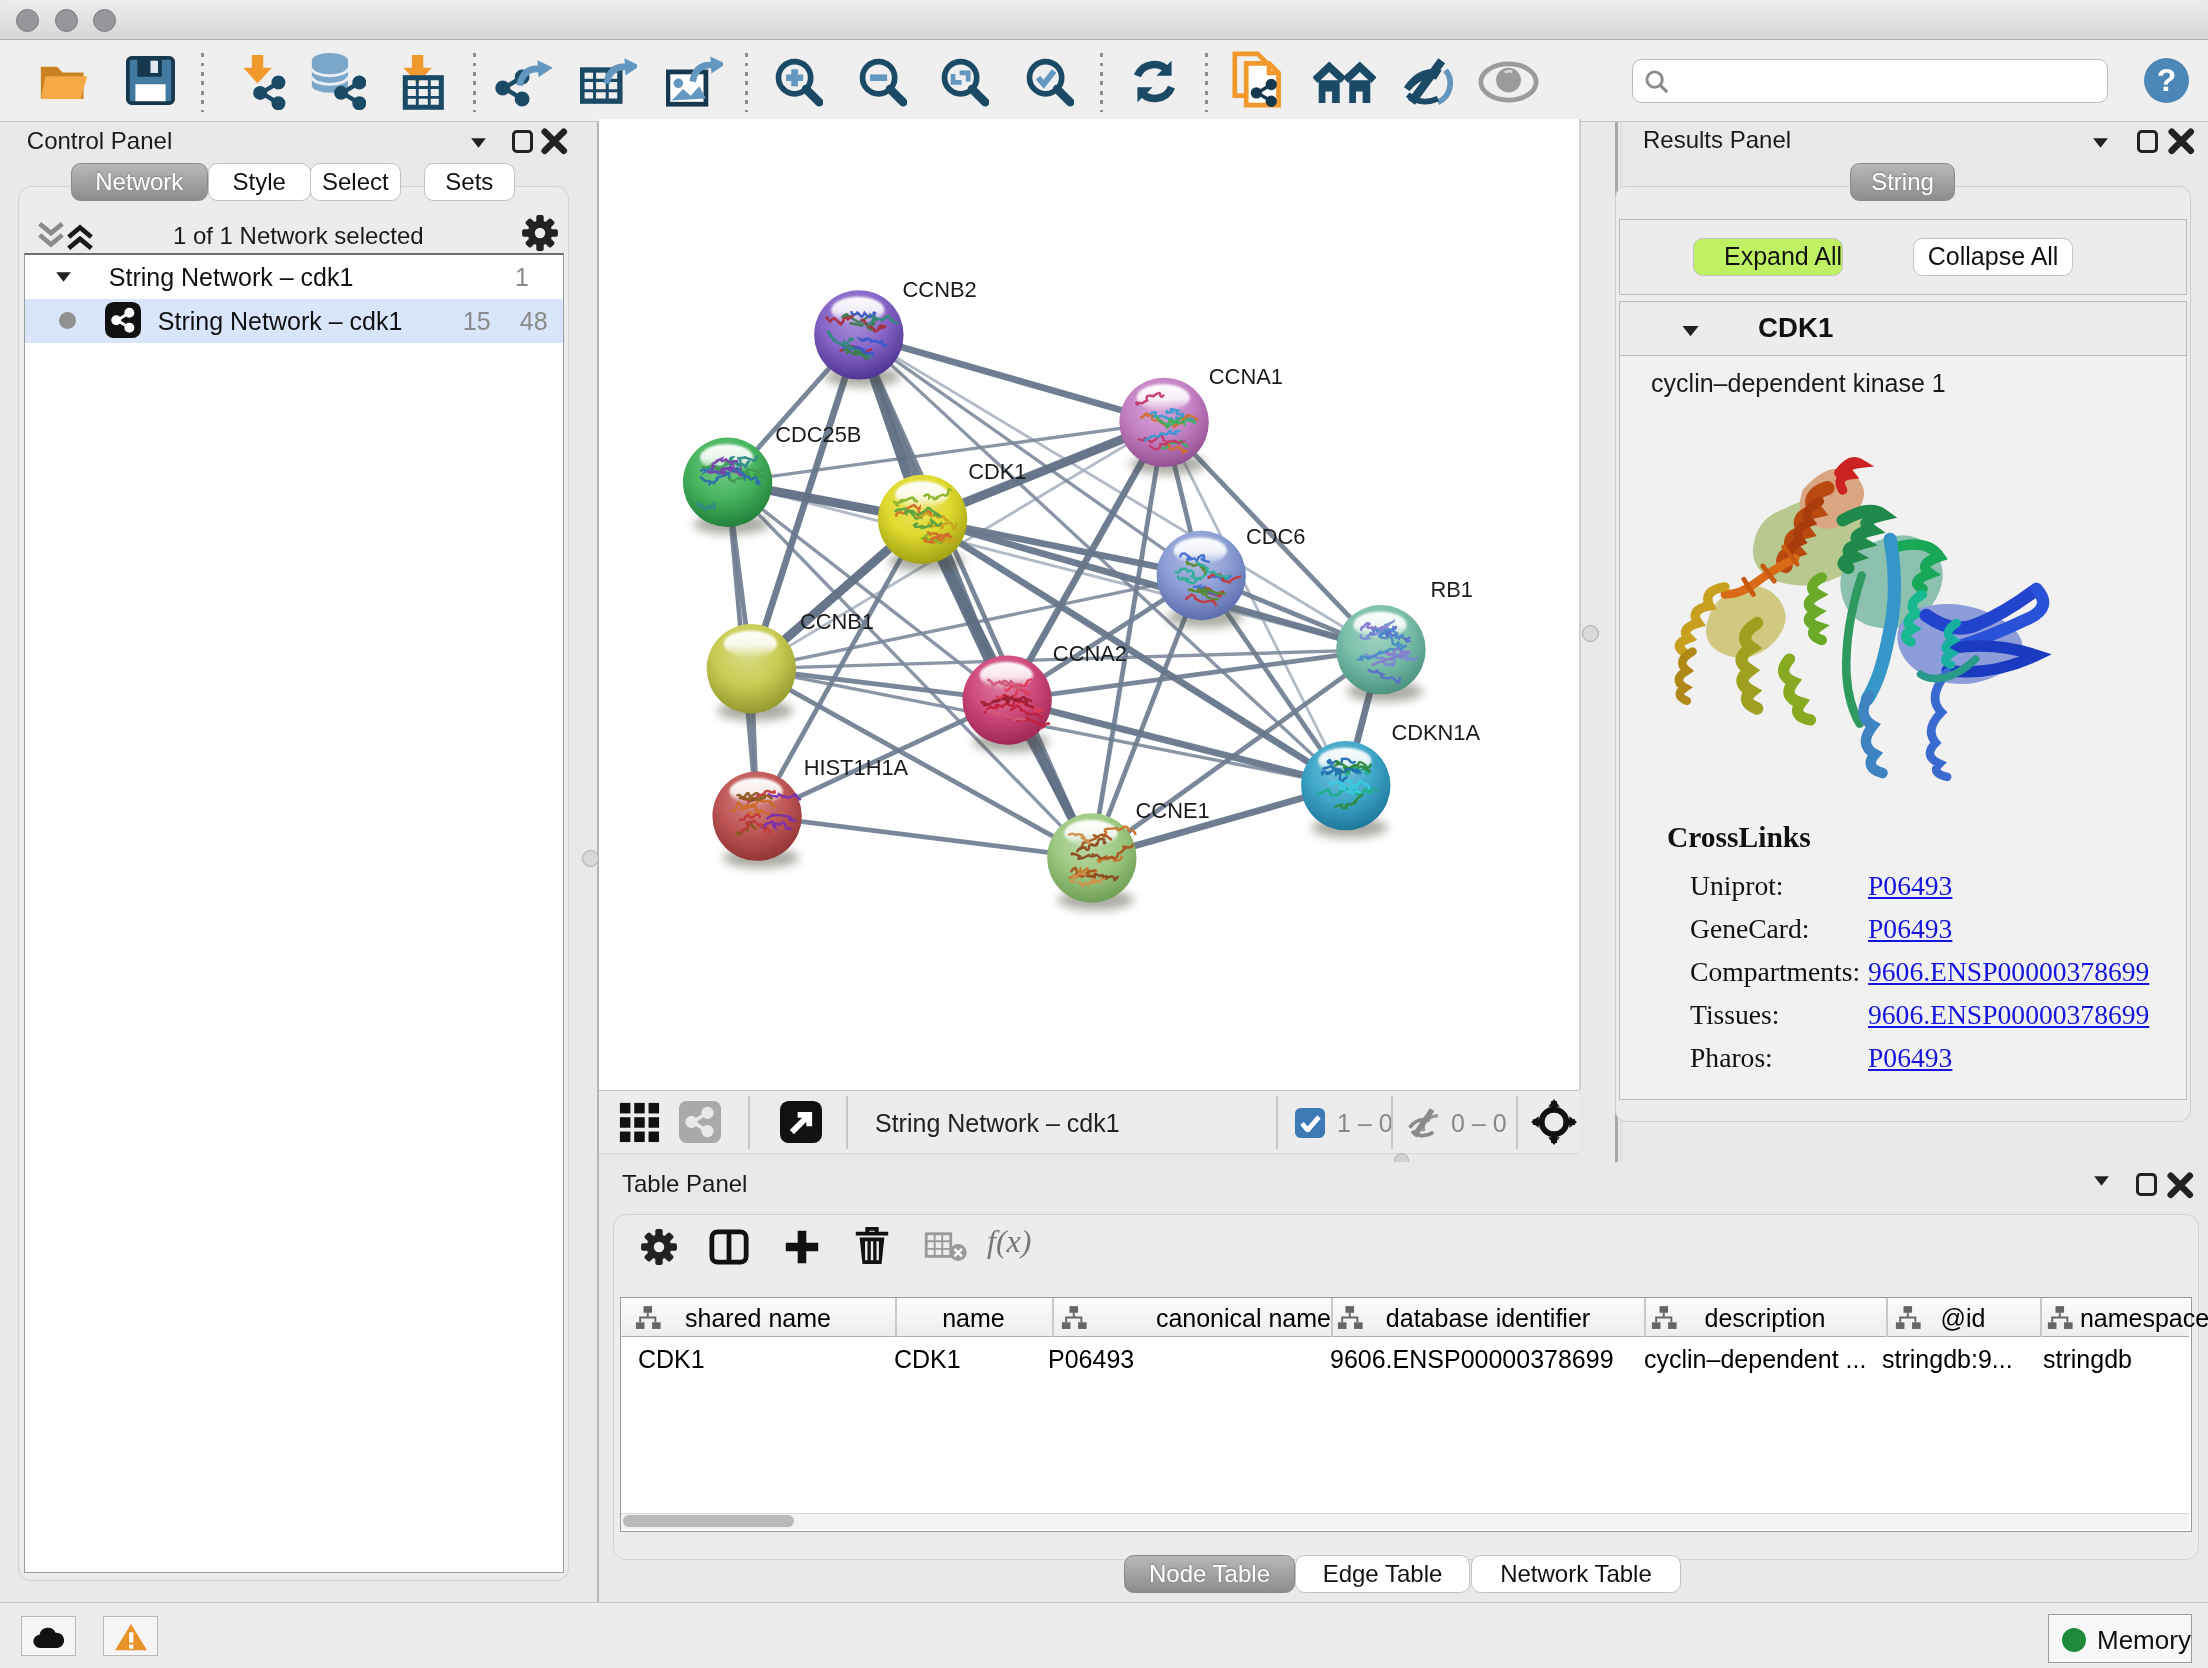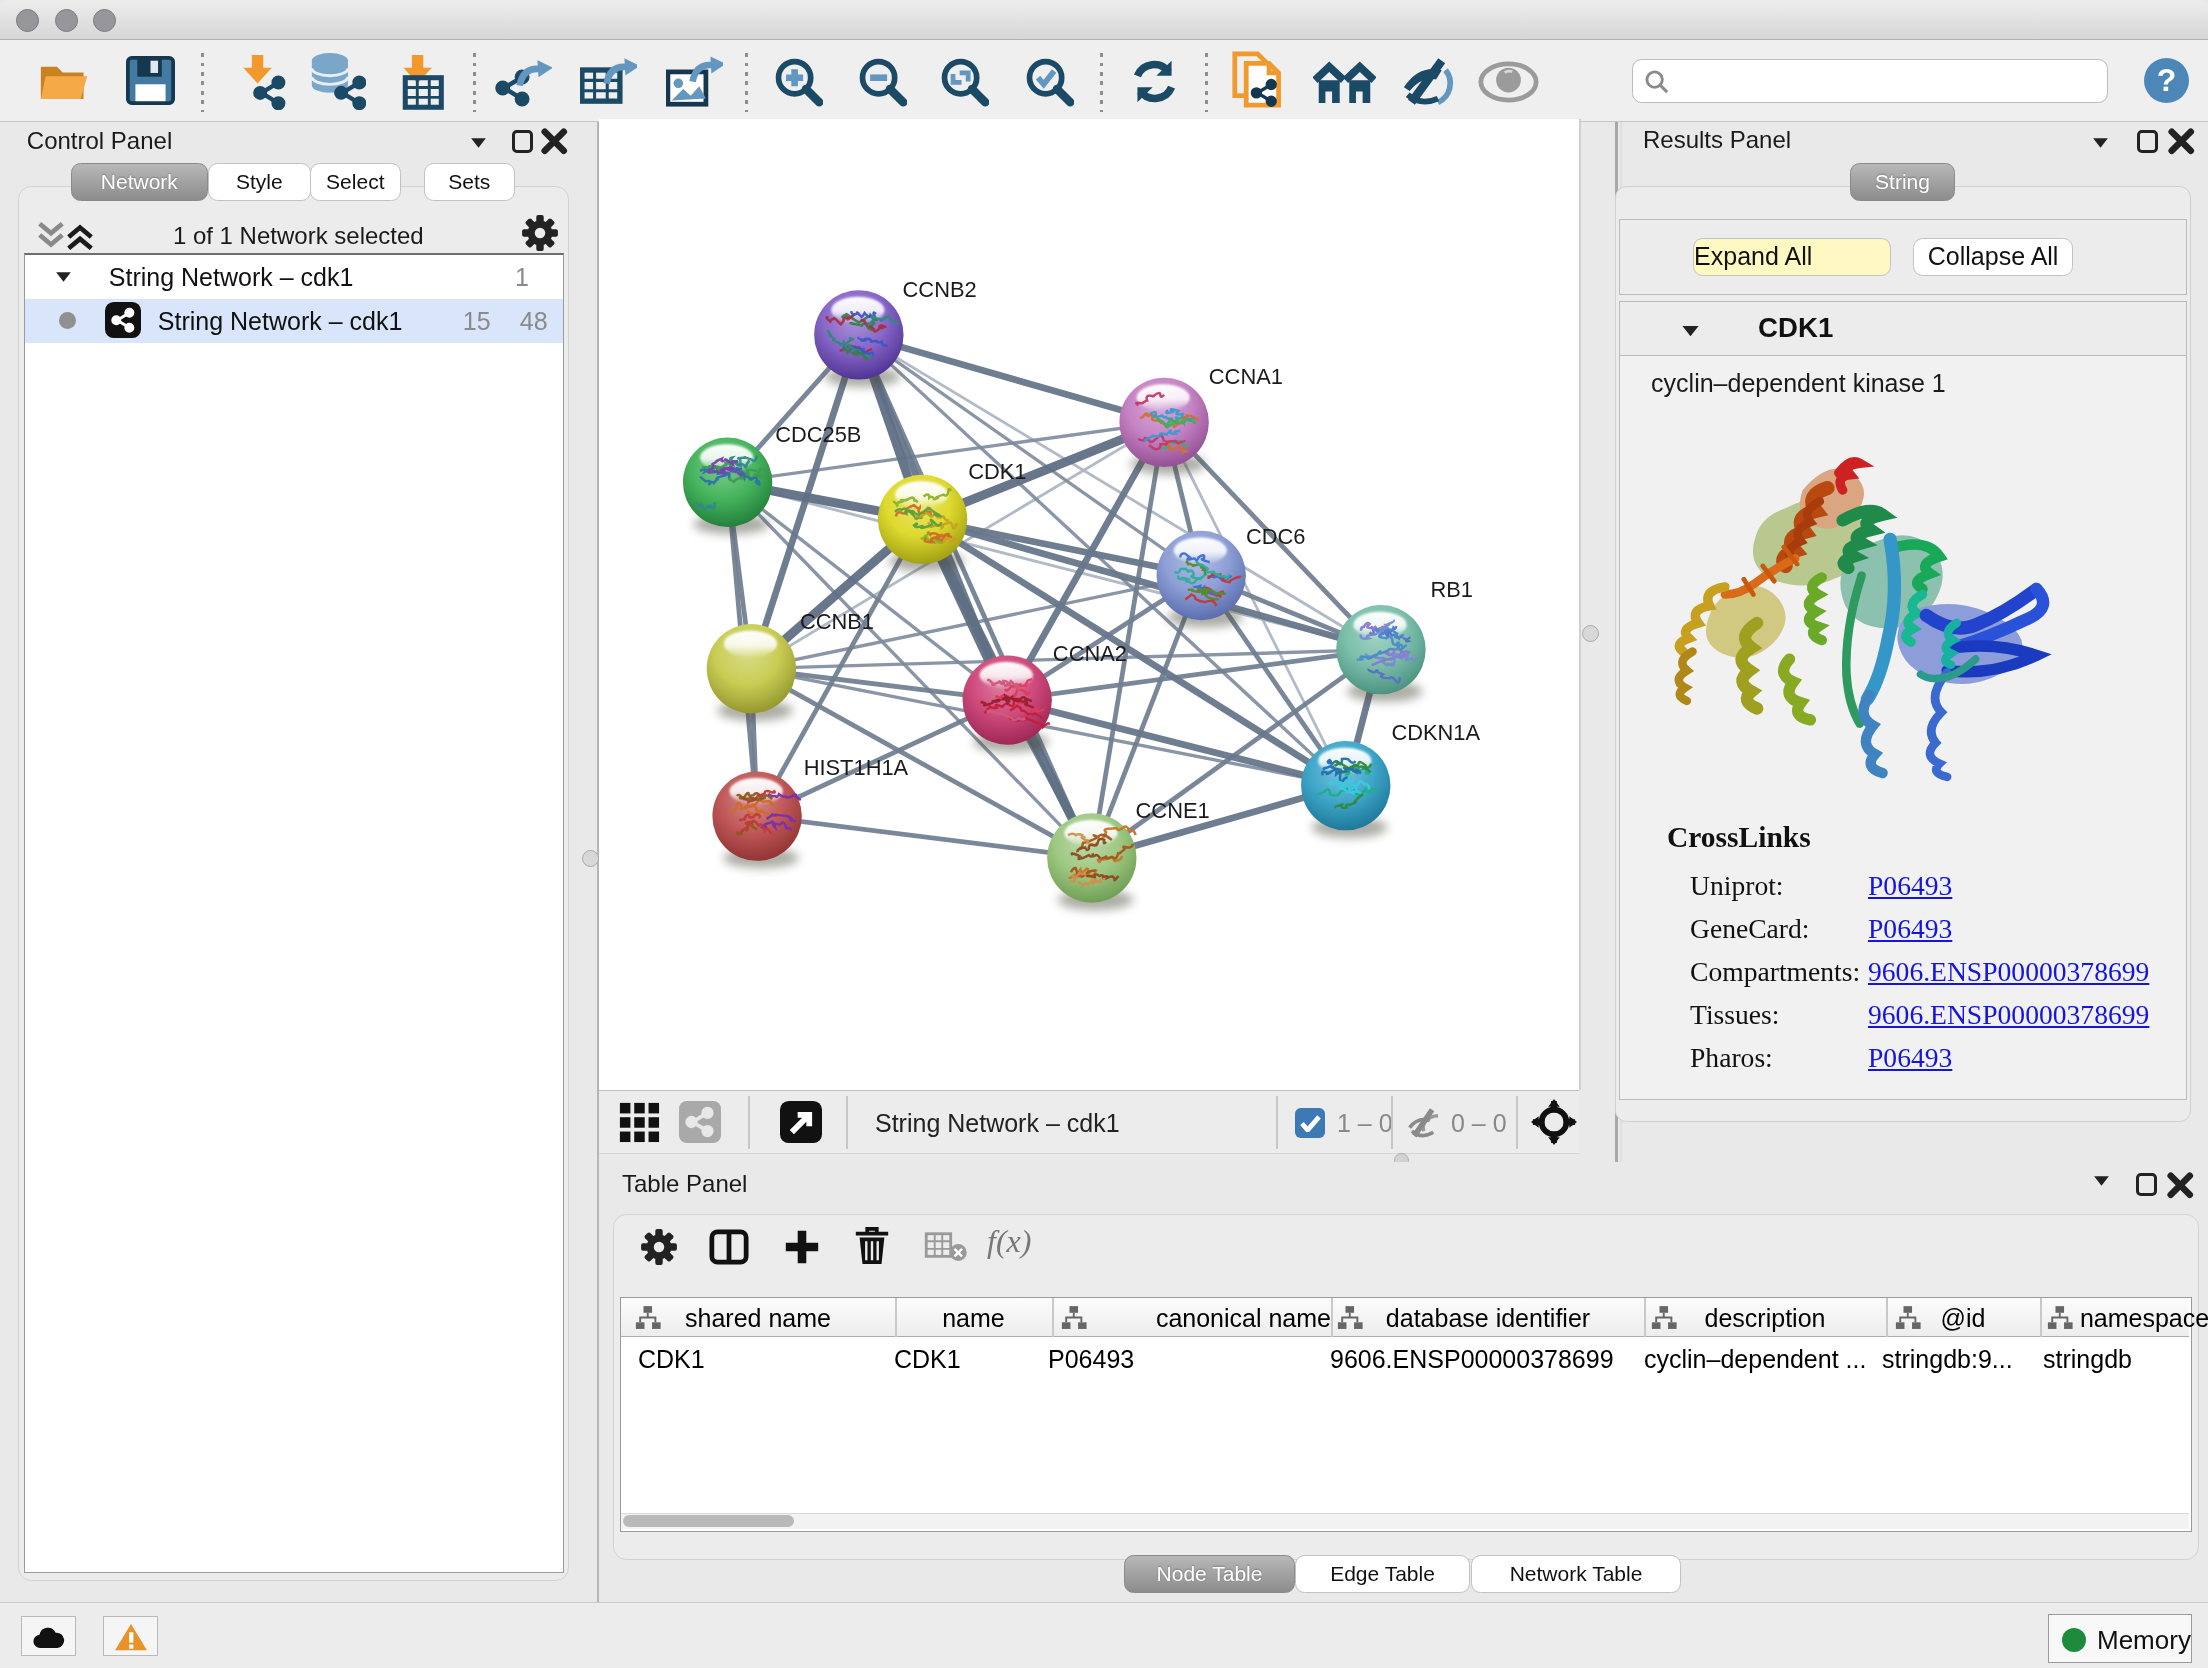--- a/index.html
+++ b/index.html
@@ -1,16 +1,16 @@
 <!DOCTYPE html>
 <html style="font-size:15px"><head><meta charset="utf-8"><style>
 * { margin:0; padding:0; box-sizing:border-box; }
 html,body { width:2208px; height:1668px; font-family:"Liberation Sans",sans-serif; background:#e9e9e9; overflow:hidden; }
 .abs { position:absolute; }
-.tab { position:absolute; background:#fff; border:1.9px solid #c2c2c2; color:#111; text-align:center; font-size:21px; border-radius:9.5px 9.5px 9.5px 9.5px; }
+.tab { position:absolute; background:#fff; border:1.9px solid #c2c2c2; color:#111; text-align:center; font-size:24px; border-radius:9.5px 9.5px 9.5px 9.5px; }
 .tabsel { background:linear-gradient(#b8b8b8,#8c8c8c); color:#fff; border-color:#8a8a8a; text-shadow:0 -1px 1.9px rgba(0,0,0,0.25); }
 .ptitle { font-size:24px; color:#1a1a1a; }
 </style></head>
 <body>
 
 <div class="abs" style="left:0;top:0;width:2208px;height:40px;background:linear-gradient(#ededed,#d6d6d6);border-bottom:1.9px solid #b0b0b0;border-radius:11.4px 11.4px 0 0">
   <div class="abs" style="left:16px;top:8.6px;width:23px;height:23px;border-radius:50%;background:#96969b;border:1px solid #7b7b80"></div>
   <div class="abs" style="left:55px;top:8.6px;width:23px;height:23px;border-radius:50%;background:#96969b;border:1px solid #7b7b80"></div>
   <div class="abs" style="left:93px;top:8.6px;width:23px;height:23px;border-radius:50%;background:#96969b;border:1px solid #7b7b80"></div>
 </div>
@@ -607,21 +607,21 @@
       <path d="M3 6 h14 l-7 9 z" fill="#222"></path>
     </svg>
   <div style="position:absolute;left:515px;top:7.6px;width:21px;height:23px;border:3.8px solid #222;border-radius:4.8px"></div>
   <svg style="position:absolute;left:545px;top:4.8px" width="28.5" height="28.5" viewBox="0 0 30 30">
       <path d="M5 5 L25 25 M25 5 L5 25" stroke="#222" stroke-width="7" stroke-linecap="round"></path>
     </svg>
   <div class="tab tabsel" style="left:228px;top:41px;width:105px;height:38px;line-height:36px;z-index:3">String</div>
   <div class="abs" style="left:-6.7px;top:64px;width:576px;height:936px;background:#ececec;border:1.9px solid #cfcfcf;border-radius:11.4px"></div>
 
   <div class="abs" style="left:-2.9px;top:97px;width:568px;height:76px;border:1.9px solid #bbb;background:#ececec">
-    <div class="abs" style="left:73px;top:18px;width:198px;height:38px;background:#fef9c3;border:1.9px solid #c2c2c2;border-radius:9.5px;text-align:left;line-height:35px;font-size:25px;color:#111">Expand All</div>
+    <div class="abs" style="left:73px;top:18px;width:150px;height:38px;background:#bef264;border:1.9px solid #c2c2c2;border-radius:9.5px;text-align:right;line-height:35px;font-size:25px;color:#111">Expand All</div>
     <div class="abs" style="left:293px;top:18px;width:160px;height:38px;background:#fff;border:1.9px solid #c2c2c2;border-radius:9.5px;text-align:center;line-height:35px;font-size:25px;color:#111">Collapse All</div>
   </div>
 
   <div class="abs" style="left:-2.9px;top:179px;width:568px;height:799px;border:1.9px solid #bbb;background:#f1f1f1">
     <div class="abs" style="left:0;top:0;width:100%;height:54px;background:#ececec;border-bottom:1.9px solid #bbb">
       <svg style="position:absolute;left:59px;top:17px" width="23" height="23" viewBox="0 0 20 20">
           <path d="M3 6 h14 l-7 9 z" fill="#222"></path>
         </svg>
       <div class="abs" style="left:138px;top:9.5px;font-size:27.6px;font-weight:700;color:#111">CDK1</div>
     </div>

